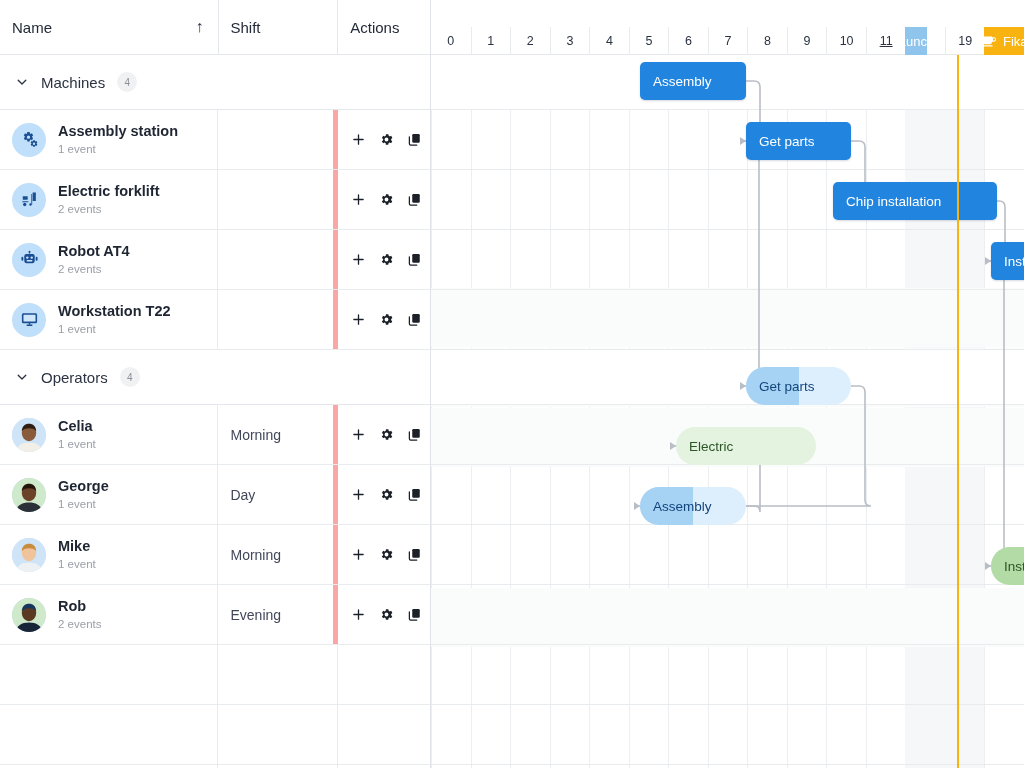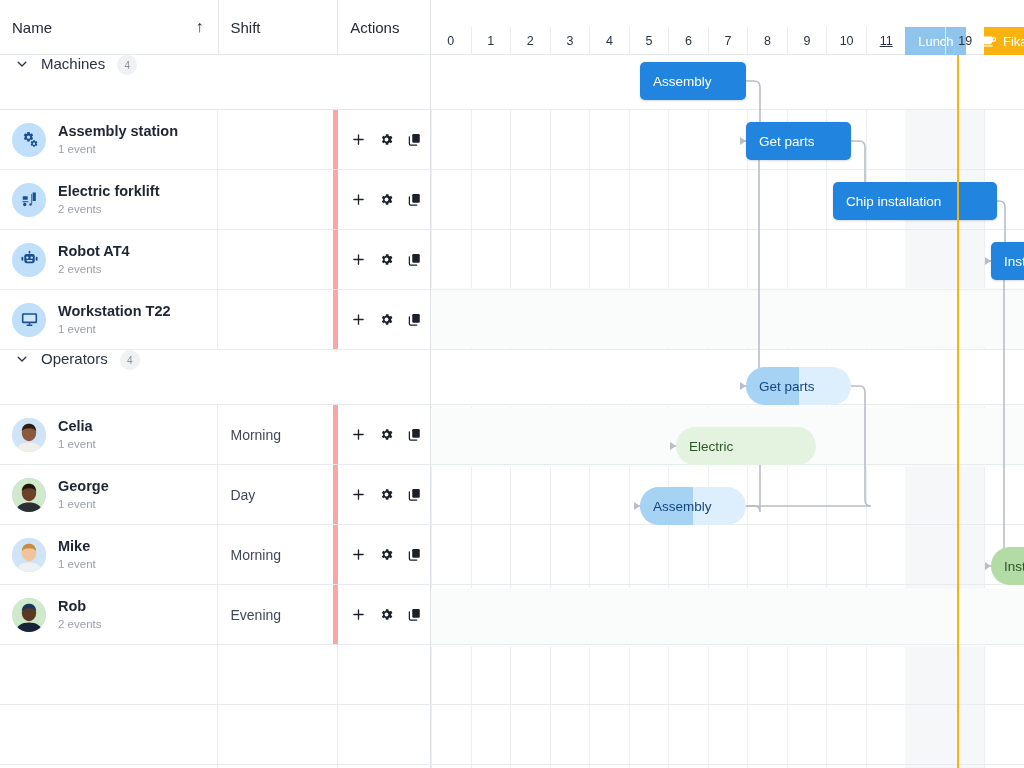--- a/index.html
+++ b/index.html
@@ -33,21 +33,21 @@
     font-size: 15px; color: #232b38;
     padding-left: 12px;
   }
   .lp-col-name { width: 219px; justify-content: space-between; padding-right: 14px; border-right: 1px solid #e4e7eb; }
   .lp-col-shift { width: 120px; border-right: 1px solid #e4e7eb; }
   .lp-col-actions { width: 92px; }
   .sort-arrow { font-size: 16px; color: #2b3342; line-height: 1; }
 
   .group-row {
     height: 55px;
-    display: flex; 
+    display: flex; align-items: center;
     padding-left: 13px;
     border-bottom: 1px solid #e4e7eb;
     background: #fff;
   }
   .chev {
     width: 18px; height: 18px;
     display: inline-flex; align-items: center; justify-content: center;
     margin-right: 10px;
   }
   .chev svg { display:block; }
@@ -544,21 +544,21 @@
           </div>
           <div class="tick" style="left: 355.8px; width: 39.5333px;">
             <span>9</span>
           </div>
           <div class="tick" style="left: 395.333px; width: 39.5333px;">
             <span>10</span>
           </div>
           <div class="tick" style="left: 434.867px; width: 39.5333px; text-decoration: underline;">
             <span>11</span>
           </div>
-          <div class="tick lunch" style="left: 474.4px; width: 61px;">
+          <div class="tick lunch" style="left: 474.4px; width: 22px;">
             <span>Lunch</span>
           </div>
           <div class="tick" style="left: 513.933px; width: 39.5333px;">
             <span>19</span>
           </div>
           <div class="tick fika" style="left: 553.467px; width: 39.5333px;">
             <span>
               <svg width="16" height="16" viewBox="0 0 24 24" fill="#fff">
                 <path d="M3 5.4h13.6v7.2a4.2 4.2 0 0 1-4.2 4.2H7.2A4.2 4.2 0 0 1 3 12.6z"></path>
                 <path d="M17.2 7.2h2.1a2.5 2.5 0 0 1 0 5h-2.1z" fill="none" stroke="#fff" stroke-width="1.7"></path>

